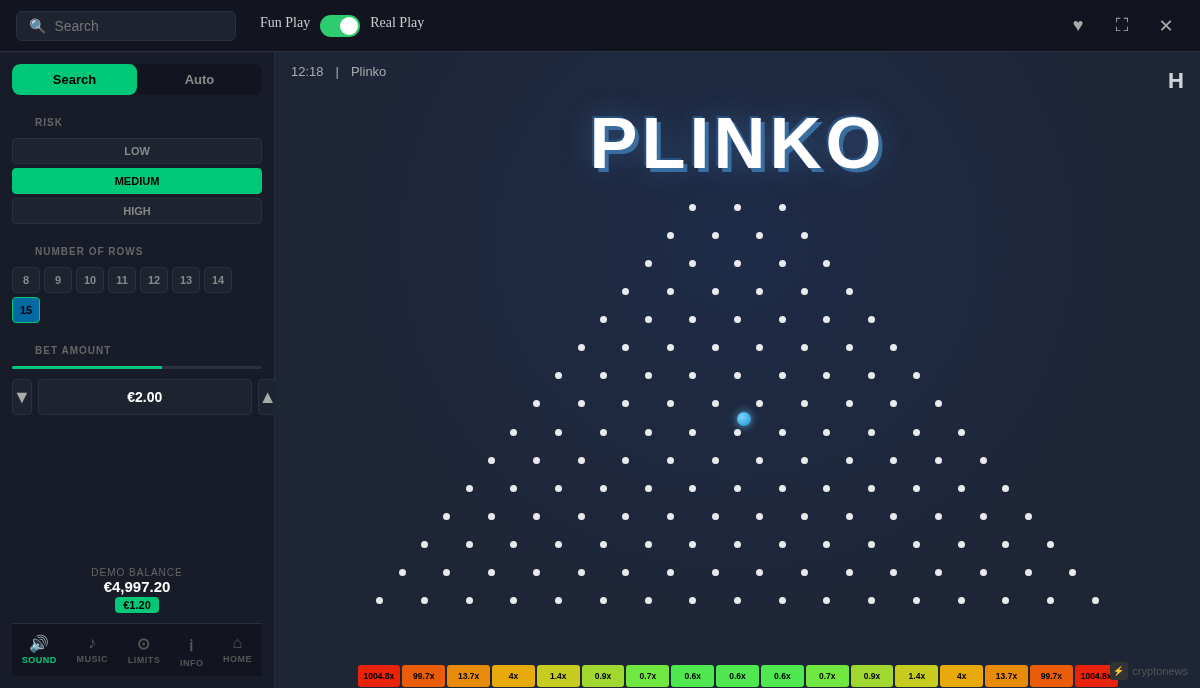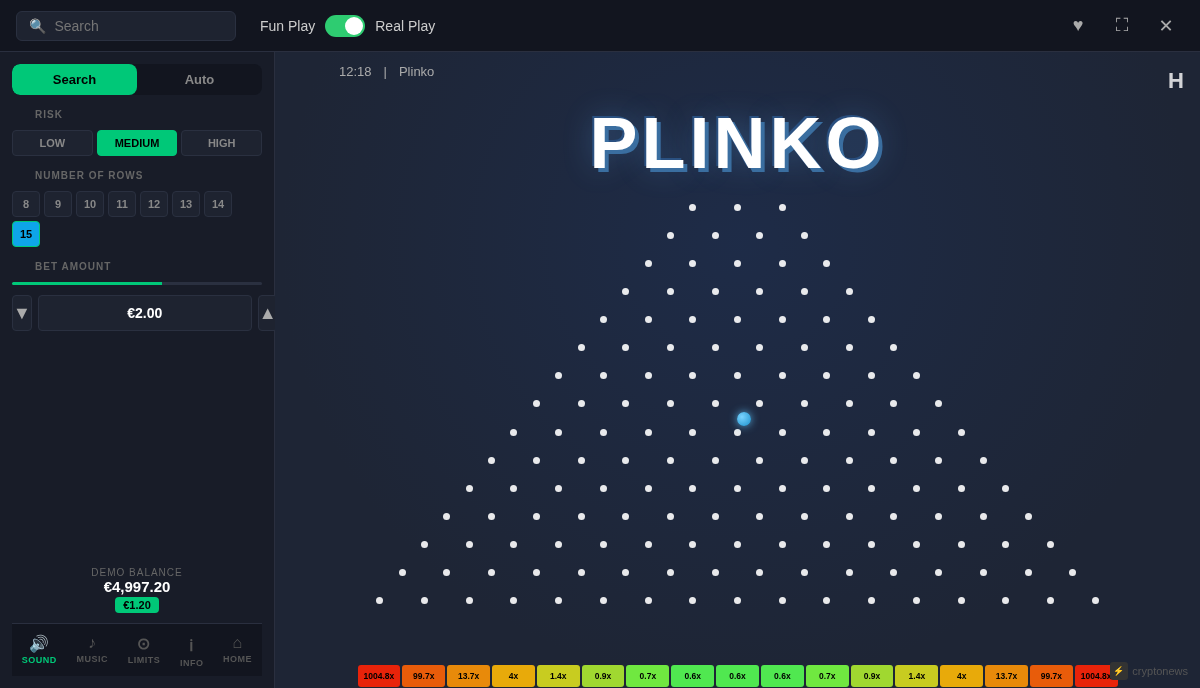--- a/index.html
+++ b/index.html
@@ -37,23 +37,24 @@
       border: none;
       outline: none;
       color: #aaa;
       font-size: 14px;
       width: 100%;
     }
     .search-icon { color: #aaa; font-size: 14px; }
 
     .mode-toggle {
       display: flex;
-      align-items: center;
+      align-items: flex-start;
       gap: 10px;
       margin-left: 8px;
+      font-family: Liberation Serif, serif;
     }
     .mode-label { font-size: 14px; color: #ccc; }
     .toggle-switch {
       width: 40px;
       height: 22px;
       background: #2ecc71;
       border-radius: 11px;
       position: relative;
       cursor: pointer;
     }
@@ -122,28 +123,29 @@
       background: #00c878;
       color: #000;
     }
 
     .section-label {
       font-size: 10px;
       font-weight: 600;
       color: #666;
       letter-spacing: 1px;
       text-transform: uppercase;
-      margin-top: 4px;
+      margin-top: 12px;
       padding-left: 23px;
     }
 
     
     .risk-btns {
       display: flex;
       gap: 4px;
+      flex-direction: column;
     }
     .risk-btn {
       flex: 1;
       padding: 6px;
       text-align: center;
       font-size: 11px;
       font-weight: 600;
       cursor: pointer;
       border: 1px solid #2a3040;
       background: #1e2330;
@@ -169,21 +171,21 @@
       font-size: 11px;
       font-weight: 600;
       cursor: pointer;
       border: 1px solid #2a3040;
       background: #1e2330;
       color: #888;
       border-radius: 4px;
       display: flex; align-items: center; justify-content: center;
     }
     .row-btn.active {
-      background: #0ea5e9;
+      background: #0369a1;
       color: #000;
       border-color: #00c878;
     }
 
     
     .bet-amount-row {
       display: flex;
       align-items: center;
       gap: 6px;
     }
@@ -286,21 +288,20 @@
         radial-gradient(ellipse at 50% 30%, rgba(30,50,90,0.5) 0%, transparent 70%);
     }
 
     .game-header {
       position: absolute;
       top: 12px;
       left: 16px;
       display: flex;
       align-items: center;
       gap: 12px;
-      margin-left: 48px;
     }
     .game-time {
       font-size: 13px;
       color: #aaa;
     }
     .game-name {
       font-size: 13px;
       color: #aaa;
     }
 

